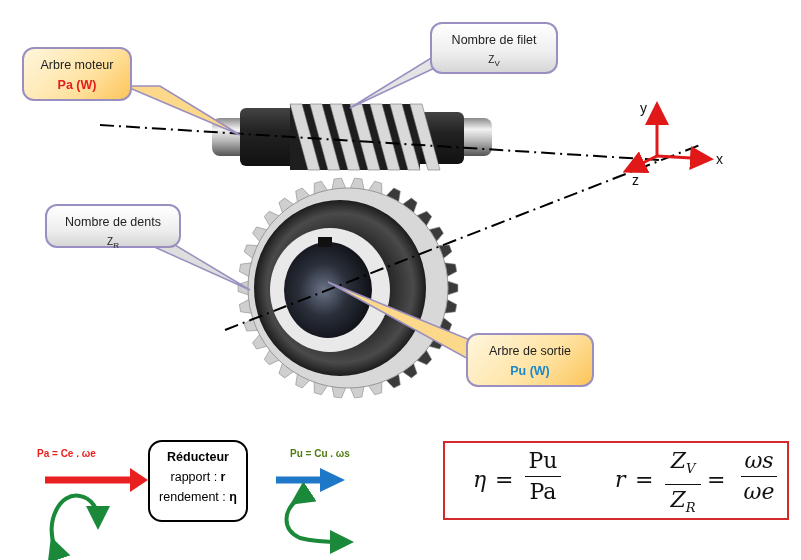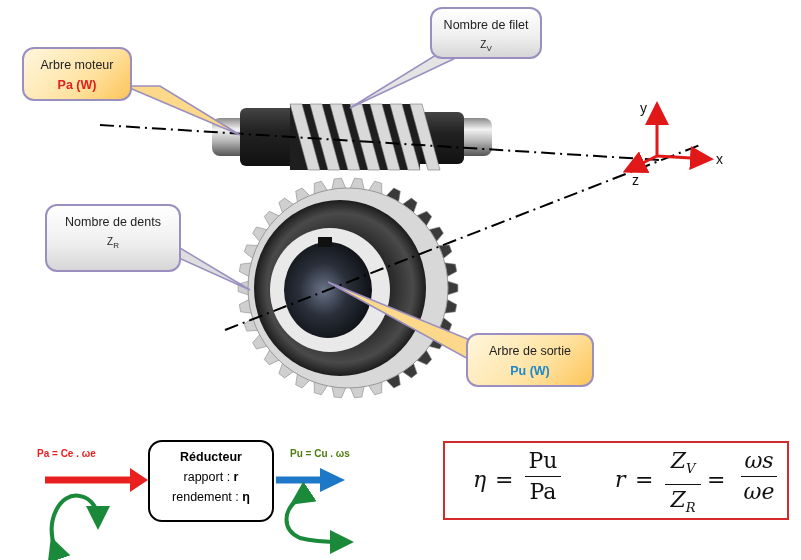--- a/index.html
+++ b/index.html
@@ -7,21 +7,21 @@
   #stage{position:absolute;left:0;top:0;width:801px;height:560px;}
   .callout{position:absolute;border:2px solid #9a8fc0;border-radius:12px;text-align:center;font-size:12.5px;color:#222;line-height:20px;box-sizing:border-box;padding-top:6px;}
   .callout.orange{background:linear-gradient(135deg,#fff6dd 0%,#ffe2a0 60%,#fcc45a 100%);}
   .callout.gray{background:linear-gradient(180deg,#ffffff 0%,#eeeeee 60%,#d6d6d6 100%);}
   .callout .sub{font-size:10px;}
   .callout .sub sub{font-size:8px;}
   .red{color:#e02020;font-weight:bold;}
   .blue{color:#1e88c8;font-weight:bold;}
   .axis-label{position:absolute;font-size:14px;color:#111;}
   .formula-left{position:absolute;font-size:10px;font-weight:bold;}
-  .reducer-box{position:absolute;left:148px;top:440px;width:126px;height:82px;border:2.5px solid #000;border-radius:14px;box-sizing:border-box;text-align:center;font-size:12.5px;line-height:20px;padding-top:5px;background:#fff;}
+  .reducer-box{position:absolute;left:148px;top:440px;width:100px;height:82px;border:2.5px solid #000;border-radius:14px;box-sizing:border-box;text-align:center;font-size:12.5px;line-height:20px;padding-top:5px;background:#fff;}
   .eqbox{position:absolute;left:443px;top:441px;width:346px;height:79px;border:2.5px solid #d42a2a;box-sizing:border-box;font-family:"DejaVu Serif",serif;font-size:22px;color:#111;}
   .frac{position:absolute;text-align:center;}
   .frac .num,.frac .den{display:block;line-height:26px;}
   .frac .bar{display:block;border-top:1.5px solid #111;margin:2px 0;}
   .it{font-style:italic;}
   .eq-sym{position:absolute;}
 </style>
 </head>
 <body>
 
@@ -139,26 +139,26 @@
 
     <path d="M55,548 C45,520 60,492 80,496 C92,498 98,510 98,518" fill="none" stroke="#1a8a3a" stroke-width="4" marker-end="url(#arrGreen)" marker-start="url(#arrGreen)"></path>
     <path d="M300,498 C282,510 282,530 300,538 C315,542 330,542 342,542" fill="none" stroke="#1a8a3a" stroke-width="4" marker-end="url(#arrGreen)" marker-start="url(#arrGreen)"></path>
   </svg>
 
   <div class="callout orange" style="left:22px;top:47px;width:110px;height:54px;">
     <div>Arbre moteur</div>
     <div class="red">Pa (W)</div>
   </div>
 
-  <div class="callout gray" style="left:430px;top:7px;width:112px;height:52px;">
+  <div class="callout gray" style="left:430px;top:22px;width:128px;height:52px;">
     <div>Nombre de filet</div>
     <div class="sub"><span>Z</span><sub>V</sub></div>
   </div>
 
-  <div class="callout gray" style="left:45px;top:204px;width:136px;height:68px;">
+  <div class="callout gray" style="left:45px;top:204px;width:136px;height:44px;">
     <div>Nombre de dents</div>
     <div class="sub"><span>Z</span><sub>R</sub></div>
   </div>
 
   <div class="callout orange" style="left:466px;top:333px;width:128px;height:54px;">
     <div>Arbre de sortie</div>
     <div class="blue">Pu (W)</div>
   </div>
 
   <div class="axis-label" style="left:640px;top:100px;">y</div>

